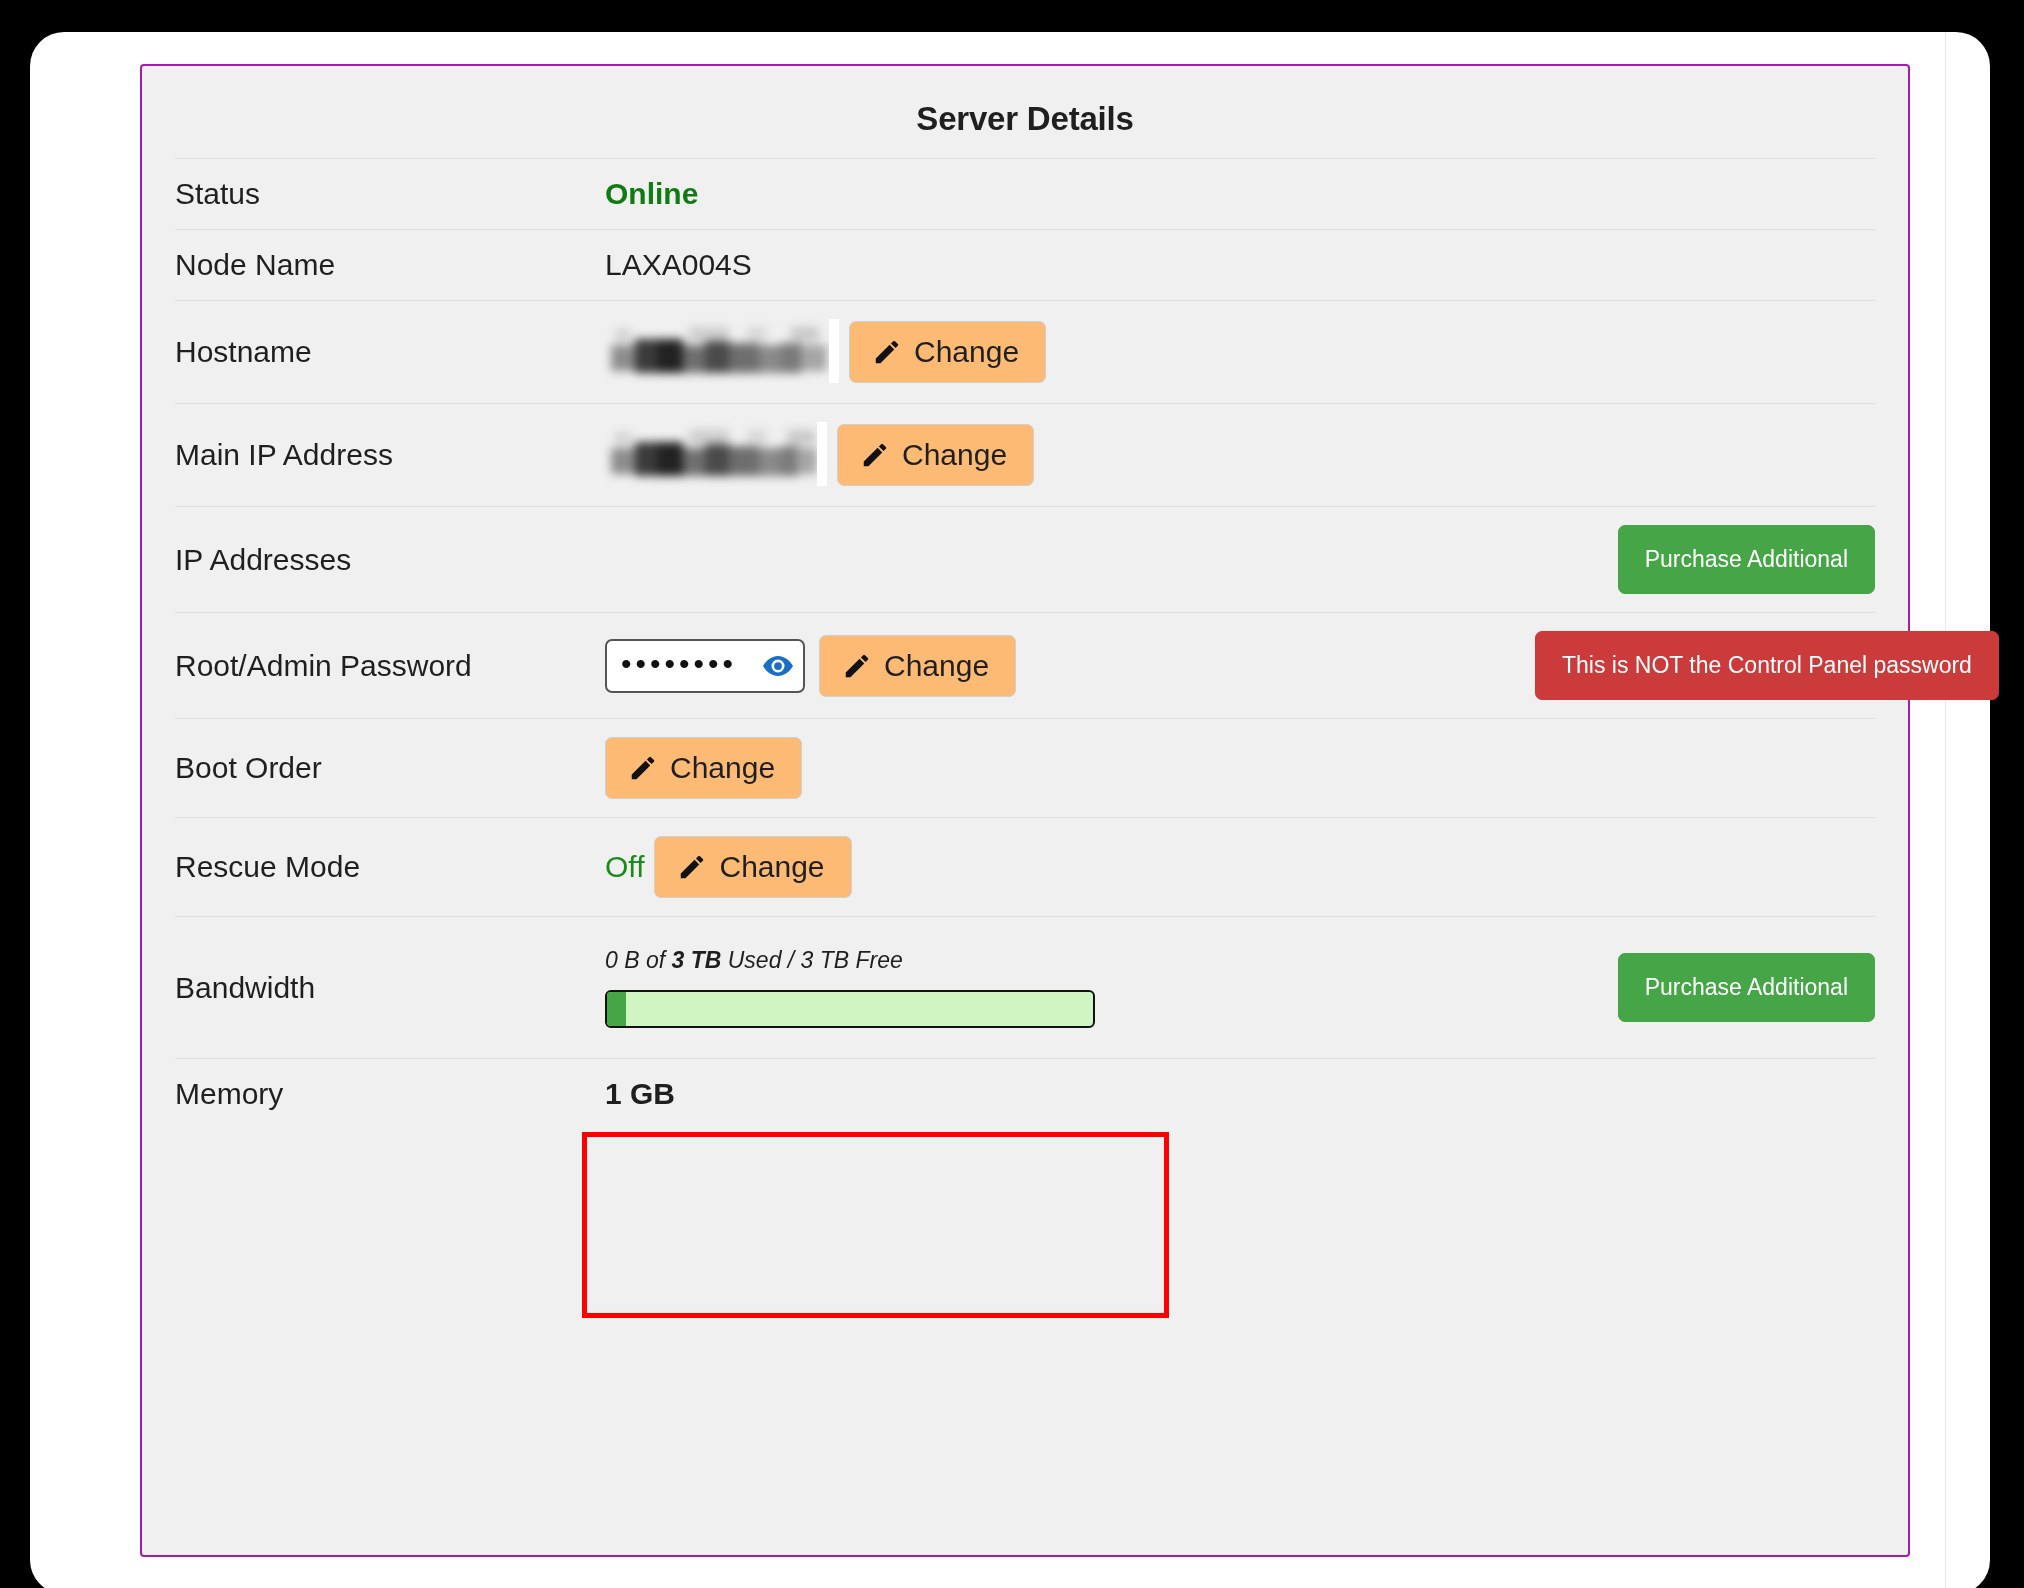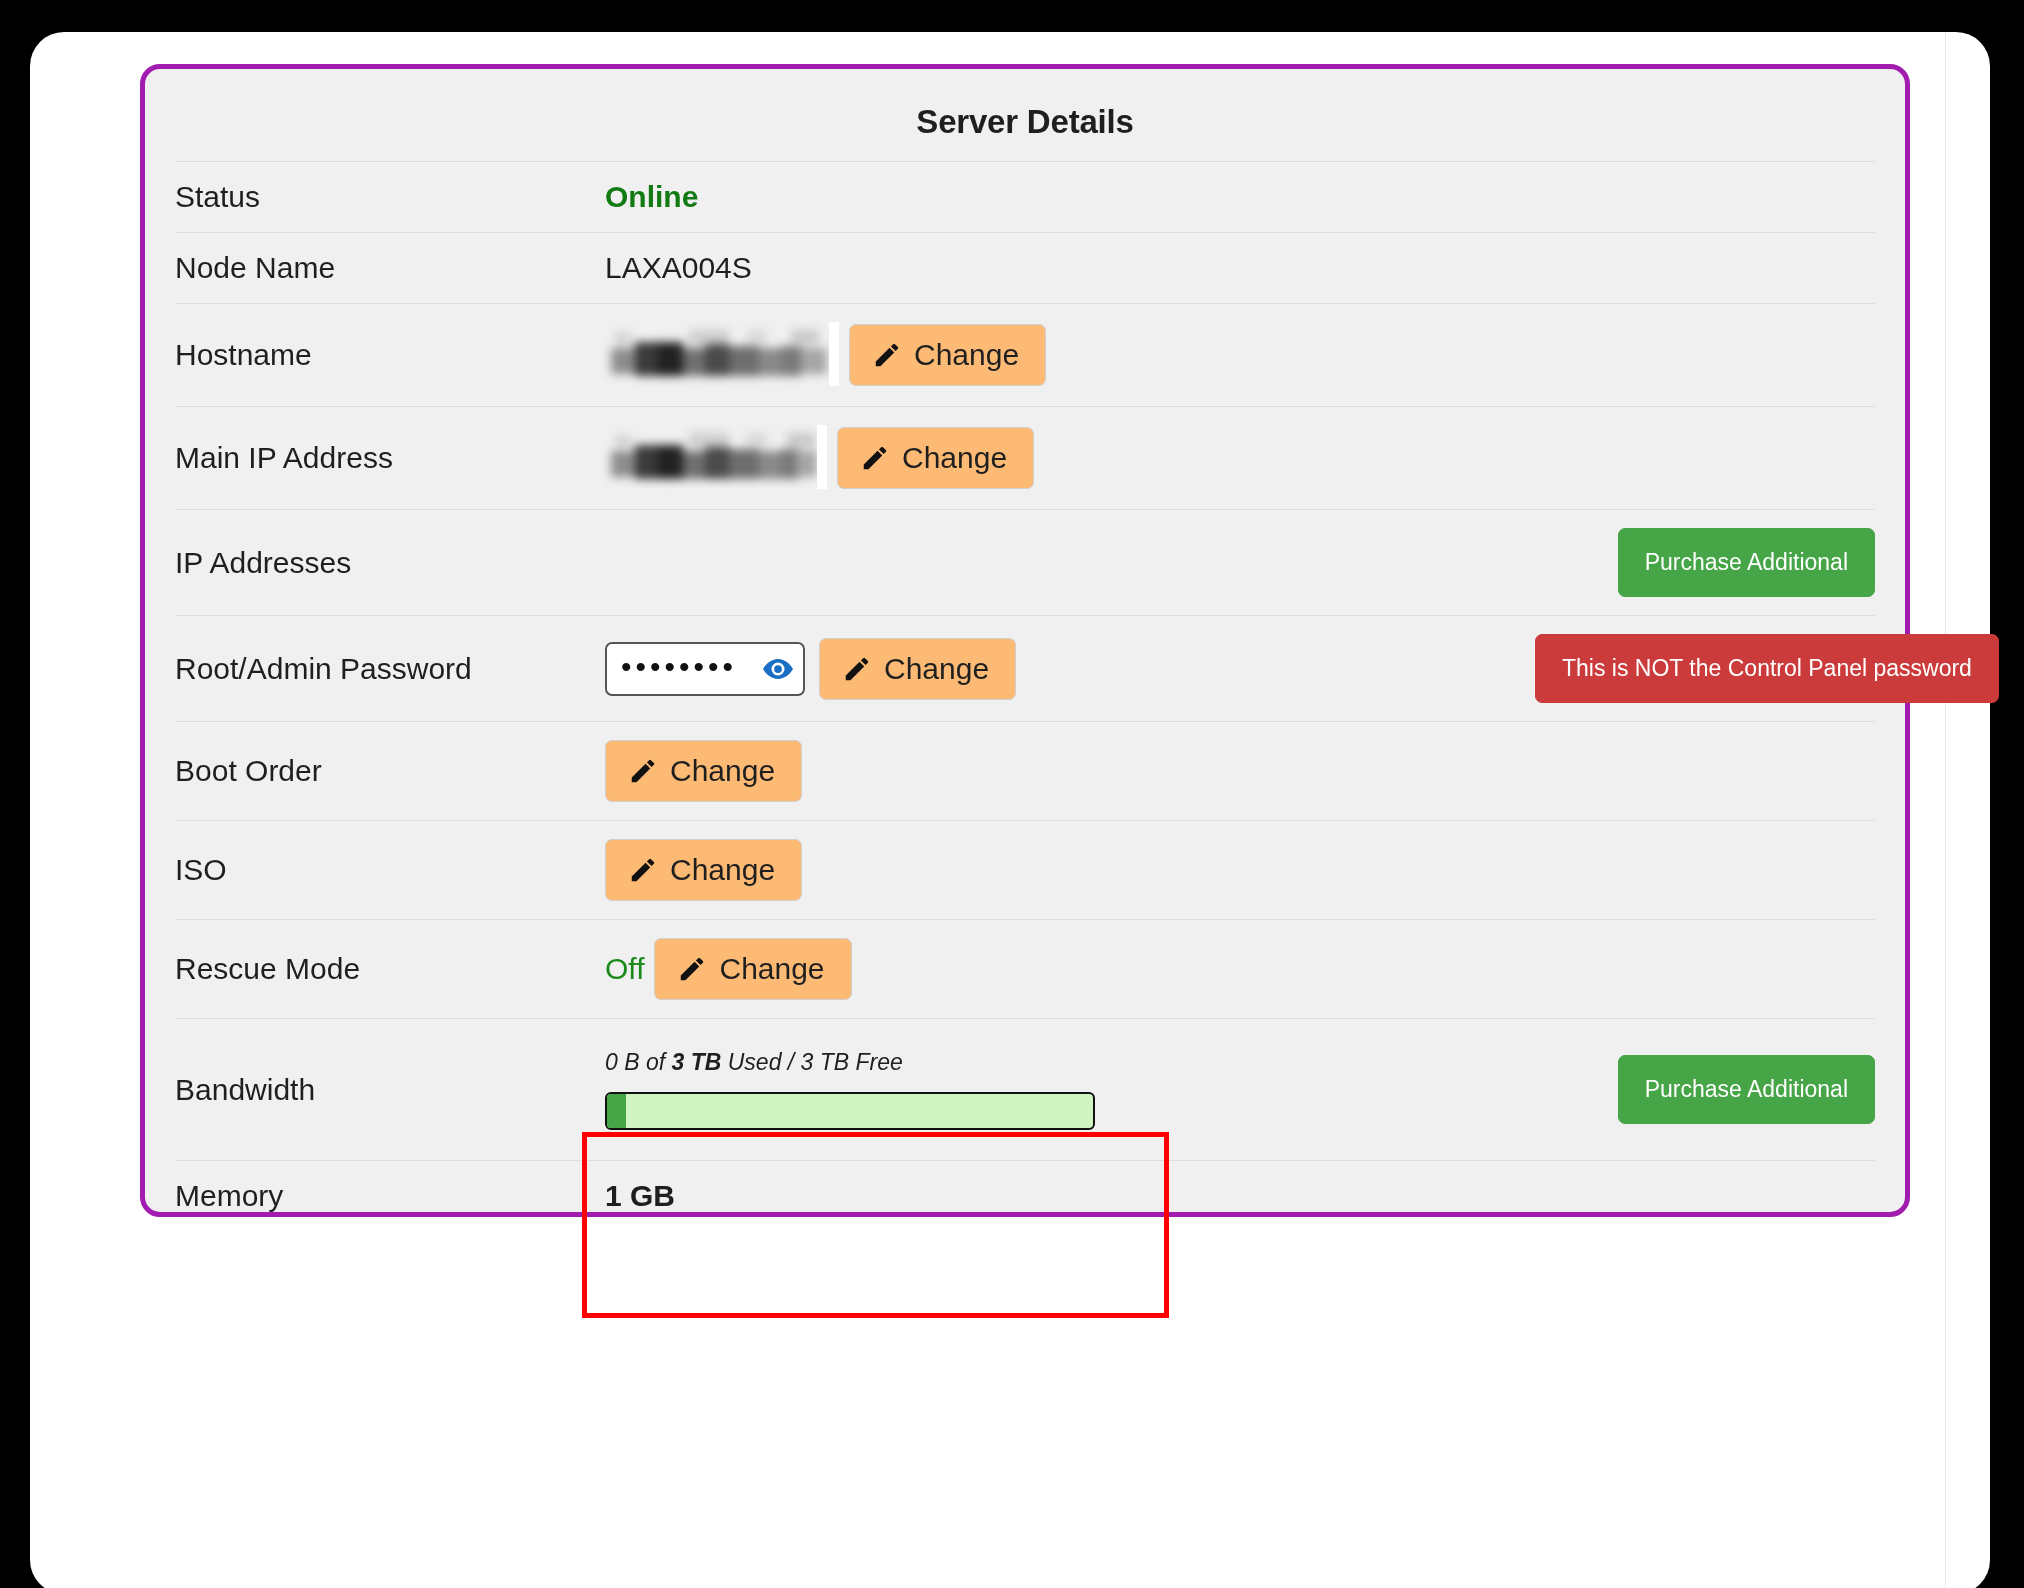--- a/index.html
+++ b/index.html
@@ -38,24 +38,24 @@
     width: 1px;
     background: #e9e9e9;
   }
 
   
   .card {
     position: absolute;
     left: 110px;
     top: 32px;
     width: 1770px;
-    height: 1153px;
+    height: 1493px;
     background: #f0f0f0;
-    border: 5px solid #a21caf;
-    border-radius: 20px;
+    border: 2px solid #a21caf;
+    border-radius: 4px;
   }
 
   .card-title {
     text-align: center;
     font-size: 33px;
     font-weight: bold;
     color: #1f1f1f;
     padding-top: 34px;
     padding-bottom: 20px;
     letter-spacing: -0.2px;
@@ -359,34 +359,20 @@
               <button class="btn btn-change">
                 <svg class="pencil-icon" viewBox="0 0 24 24">
                     <path fill="#111" d="M3 17.25V21h3.75L17.8 9.94l-3.75-3.75L3 17.25zM20.7 7.04a1 1 0 0 0 0-1.41l-2.33-2.33a1 1 0 0 0-1.41 0l-1.83 1.83 3.75 3.75 1.82-1.84z"></path>
                   </svg>
                 <span>Change</span>
               </button>
             </td>
             <td class="col-action"></td>
           </tr>
 
-          <tr>
-            <td class="col-label">
-              <span class="label-text">ISO</span>
-            </td>
-            <td class="col-value">
-              <button class="btn btn-change">
-                <svg class="pencil-icon" viewBox="0 0 24 24">
-                    <path fill="#111" d="M3 17.25V21h3.75L17.8 9.94l-3.75-3.75L3 17.25zM20.7 7.04a1 1 0 0 0 0-1.41l-2.33-2.33a1 1 0 0 0-1.41 0l-1.83 1.83 3.75 3.75 1.82-1.84z"></path>
-                  </svg>
-                <span>Change</span>
-              </button>
-            </td>
-            <td class="col-action"></td>
-          </tr>
 
           <tr>
             <td class="col-label">
               <span class="label-text">Rescue Mode</span>
             </td>
             <td class="col-value">
               <div class="value-row" style="gap:10px;">
                 <span class="val-green-light">Off</span>
                 <button class="btn btn-change">
                   <svg class="pencil-icon" viewBox="0 0 24 24">

